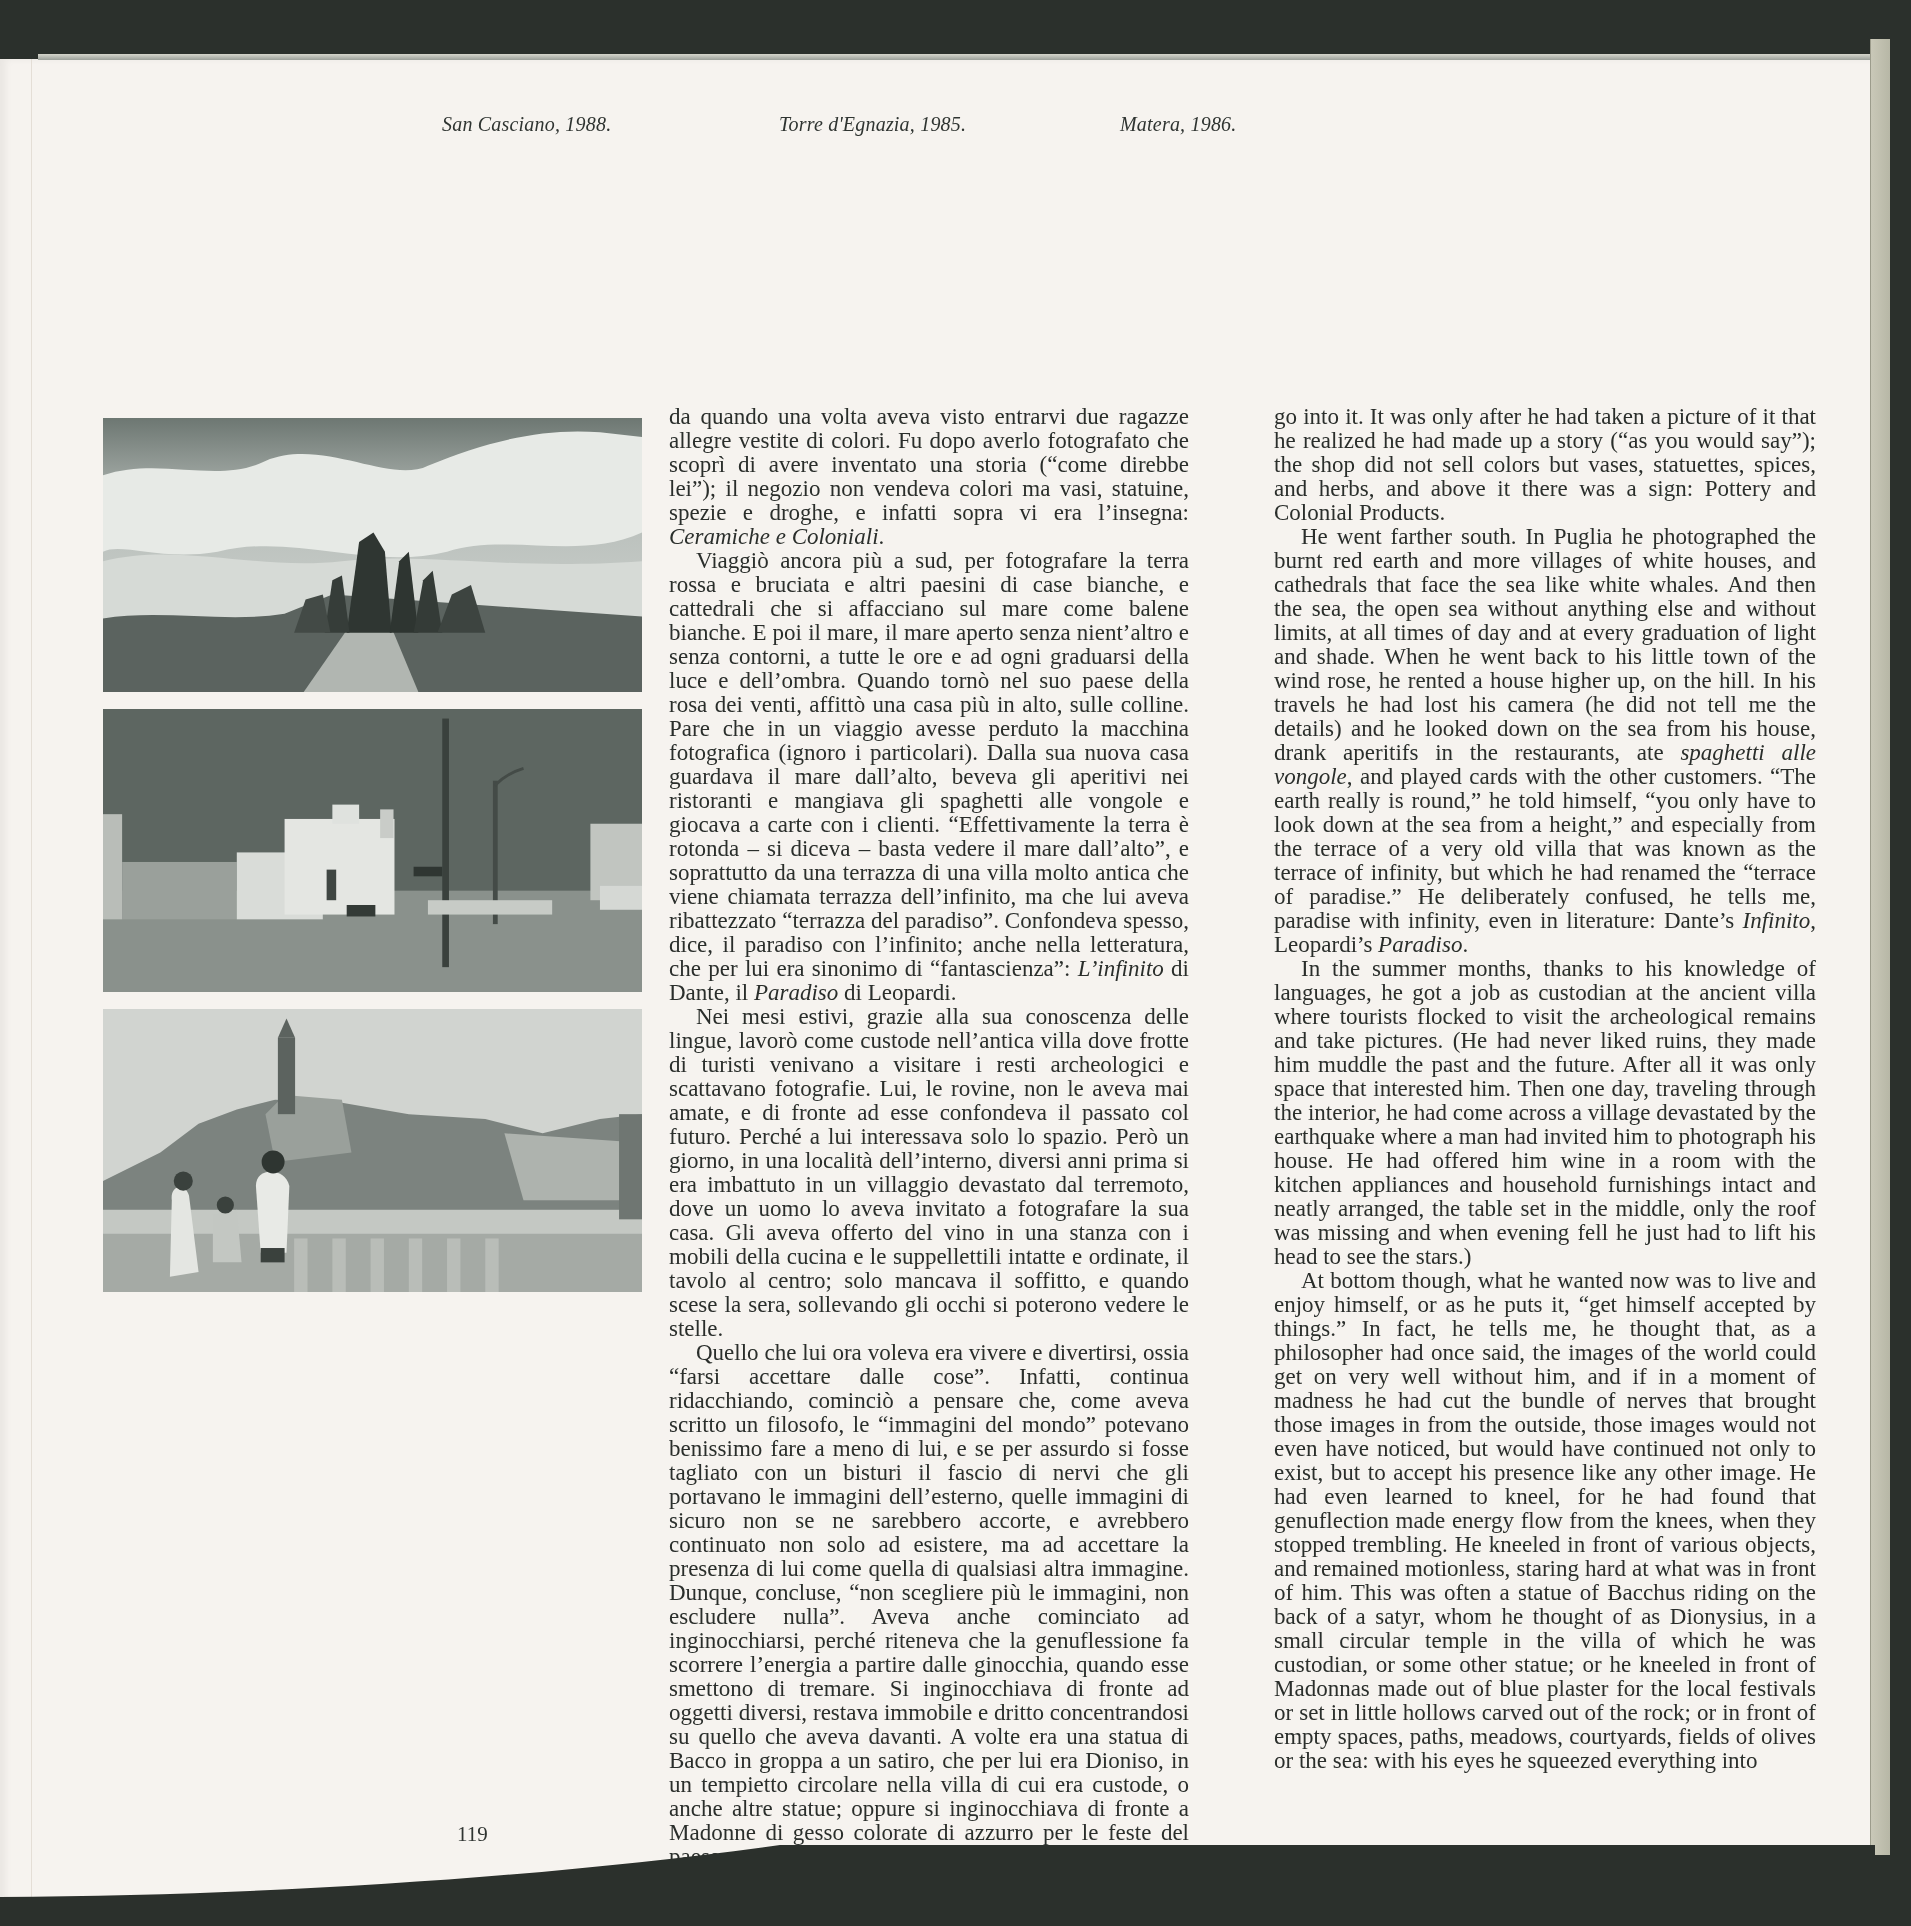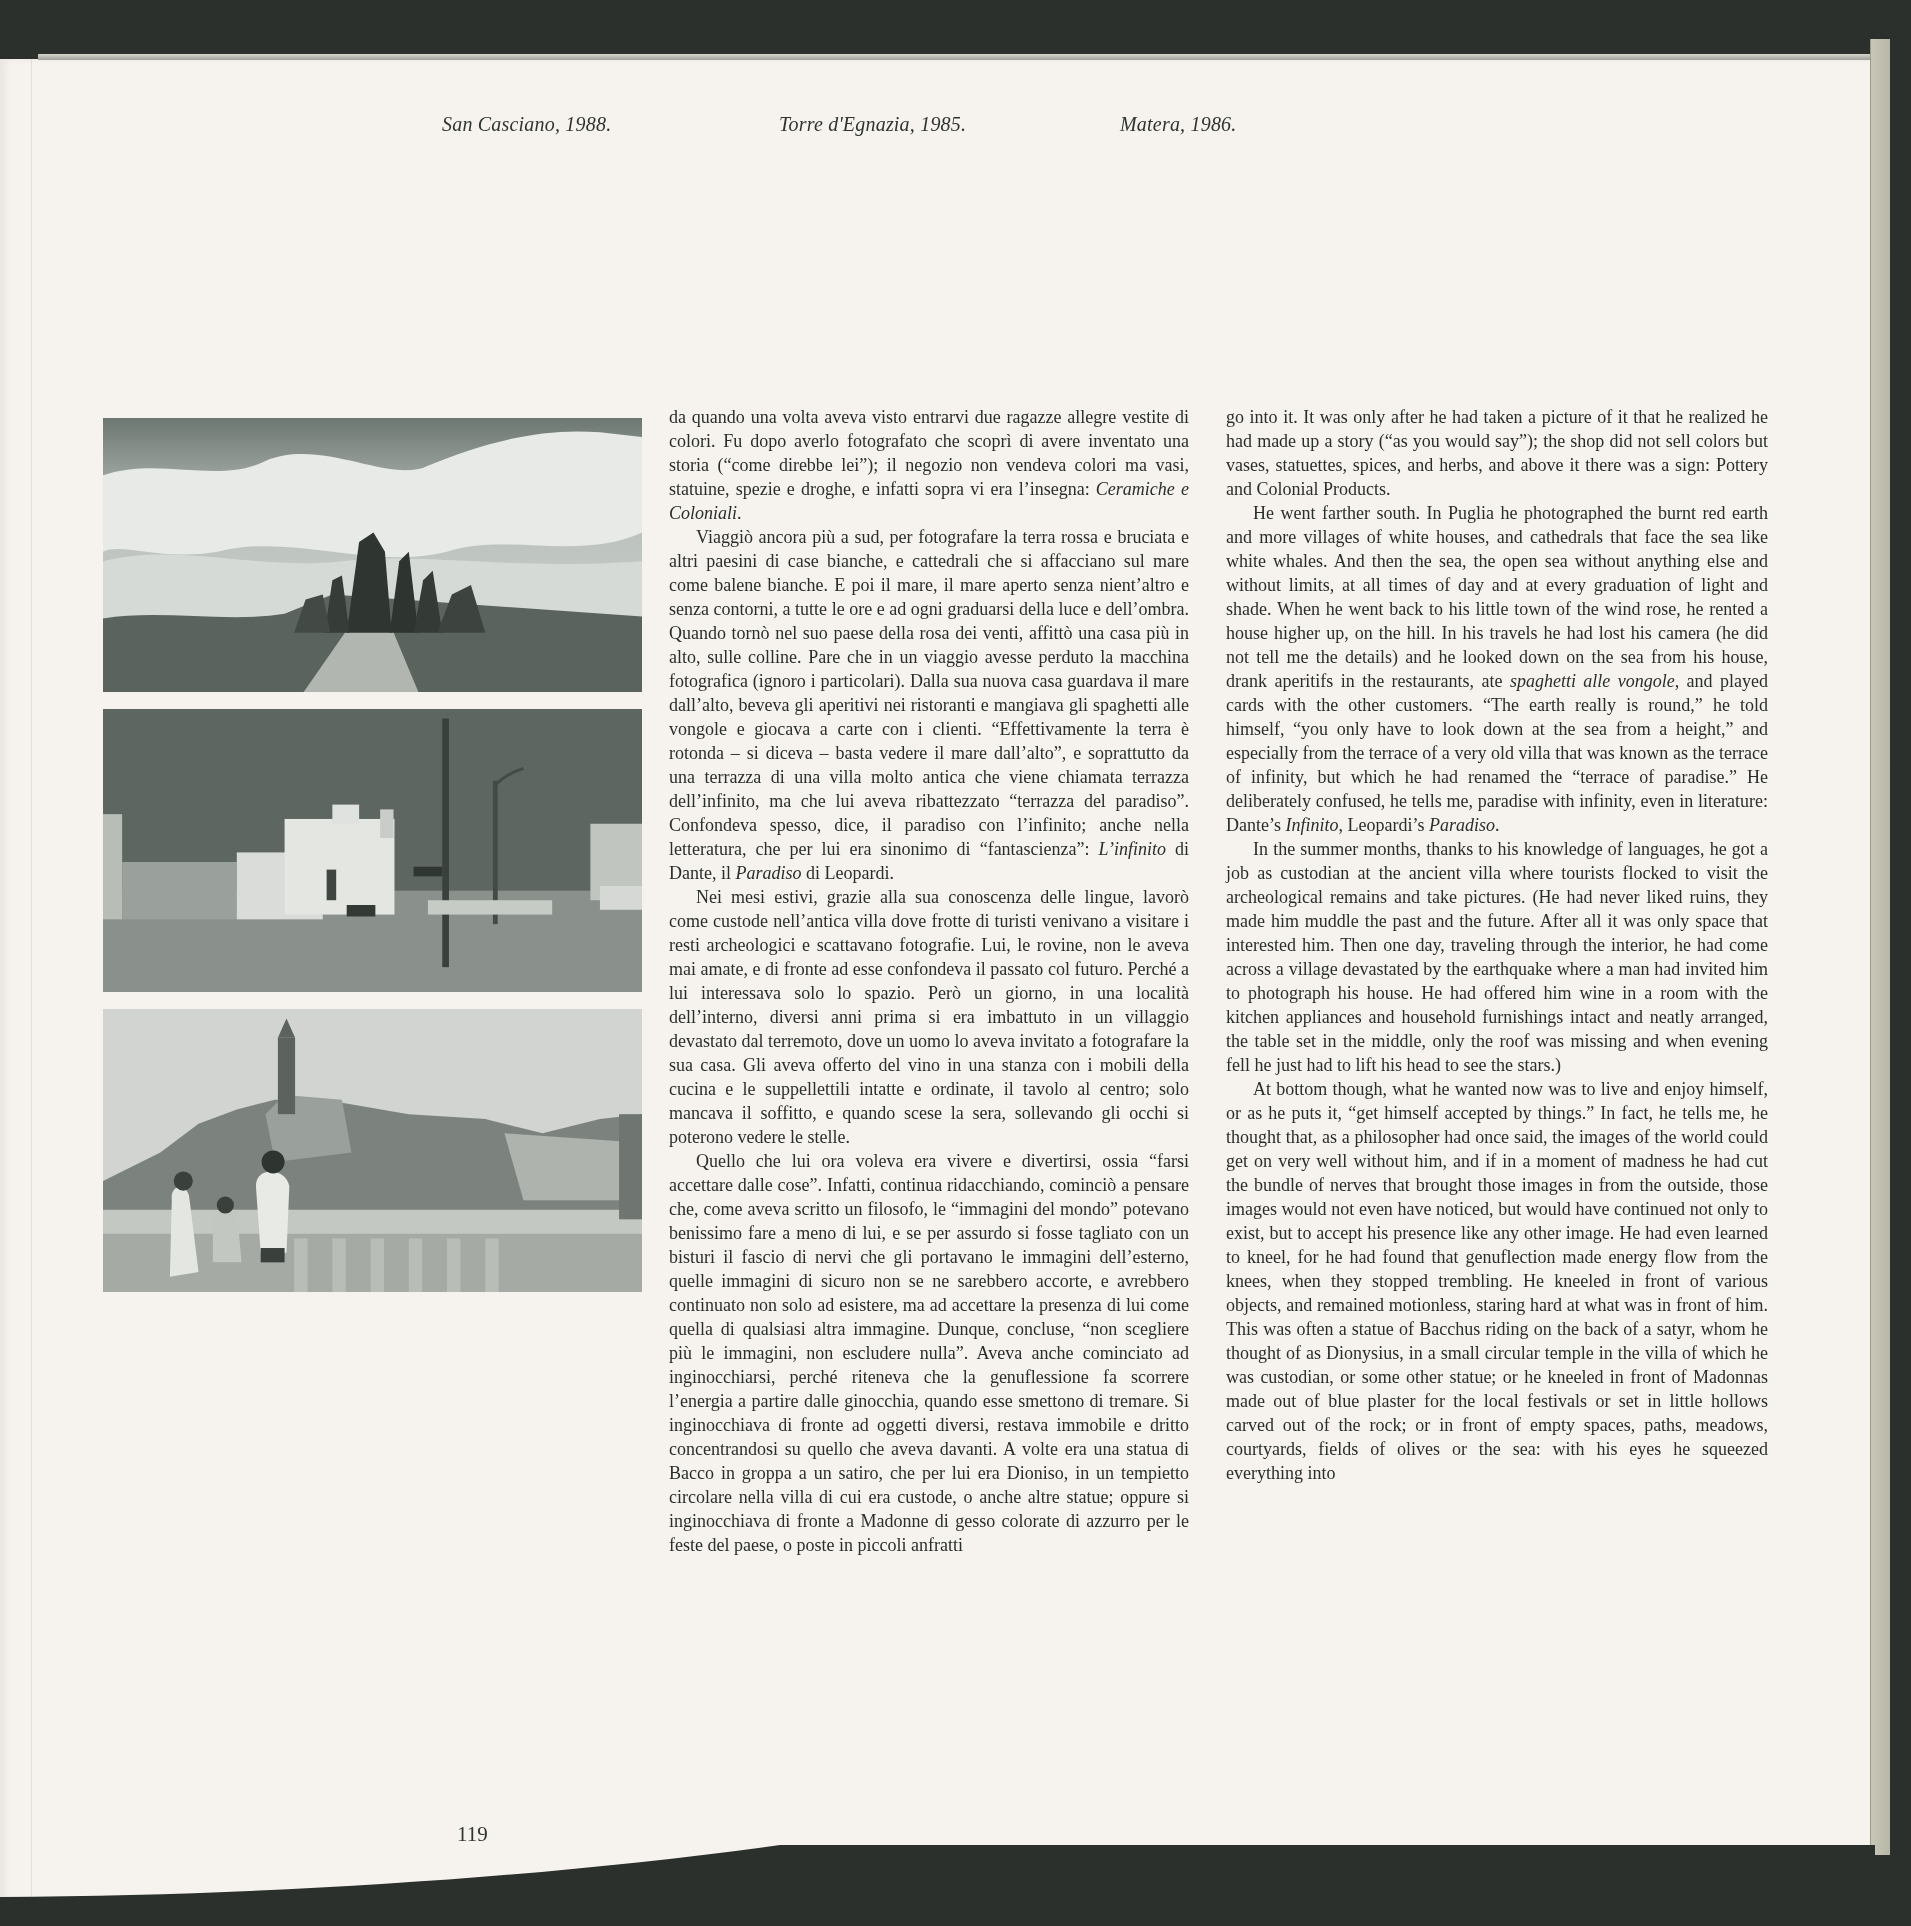--- a/index.html
+++ b/index.html
@@ -36,28 +36,28 @@
     position: absolute; top: 113px; font-style: italic;
     font-size: 20px; color: #2f3431; letter-spacing: 0.2px;
   }
 
   .photo {
     position: absolute; left: 103px; width: 539px; overflow: hidden;
   }
   .photo svg { display: block; width: 100%; height: 100%; }
 
   .col {
-    position: absolute; top: 405px; font-size: 18px; line-height: 24px;
+    position: absolute; top: 405px; font-size: 23px; line-height: 24px;
     color: #2a2e2b; text-align: justify; hyphens: auto;
   }
   .col p { margin: 0; text-indent: 0; }
   .col p.indent { text-indent: 27px; }
   .col em { font-style: italic; }
   .col-it { left: 669px; width: 520px; }
-  .col-en { left: 1226px; width: 542px; }
+  .col-en { left: 1274px; width: 542px; }
 
   .folio {
     position: absolute; left: 447px; top: 1822px; font-size: 21px; color: #2f3431; margin-left: 10px;
   }
 </style>
 </head>
 <body>
 
 <div class="page"></div>
 <div class="gutter-line"></div>

